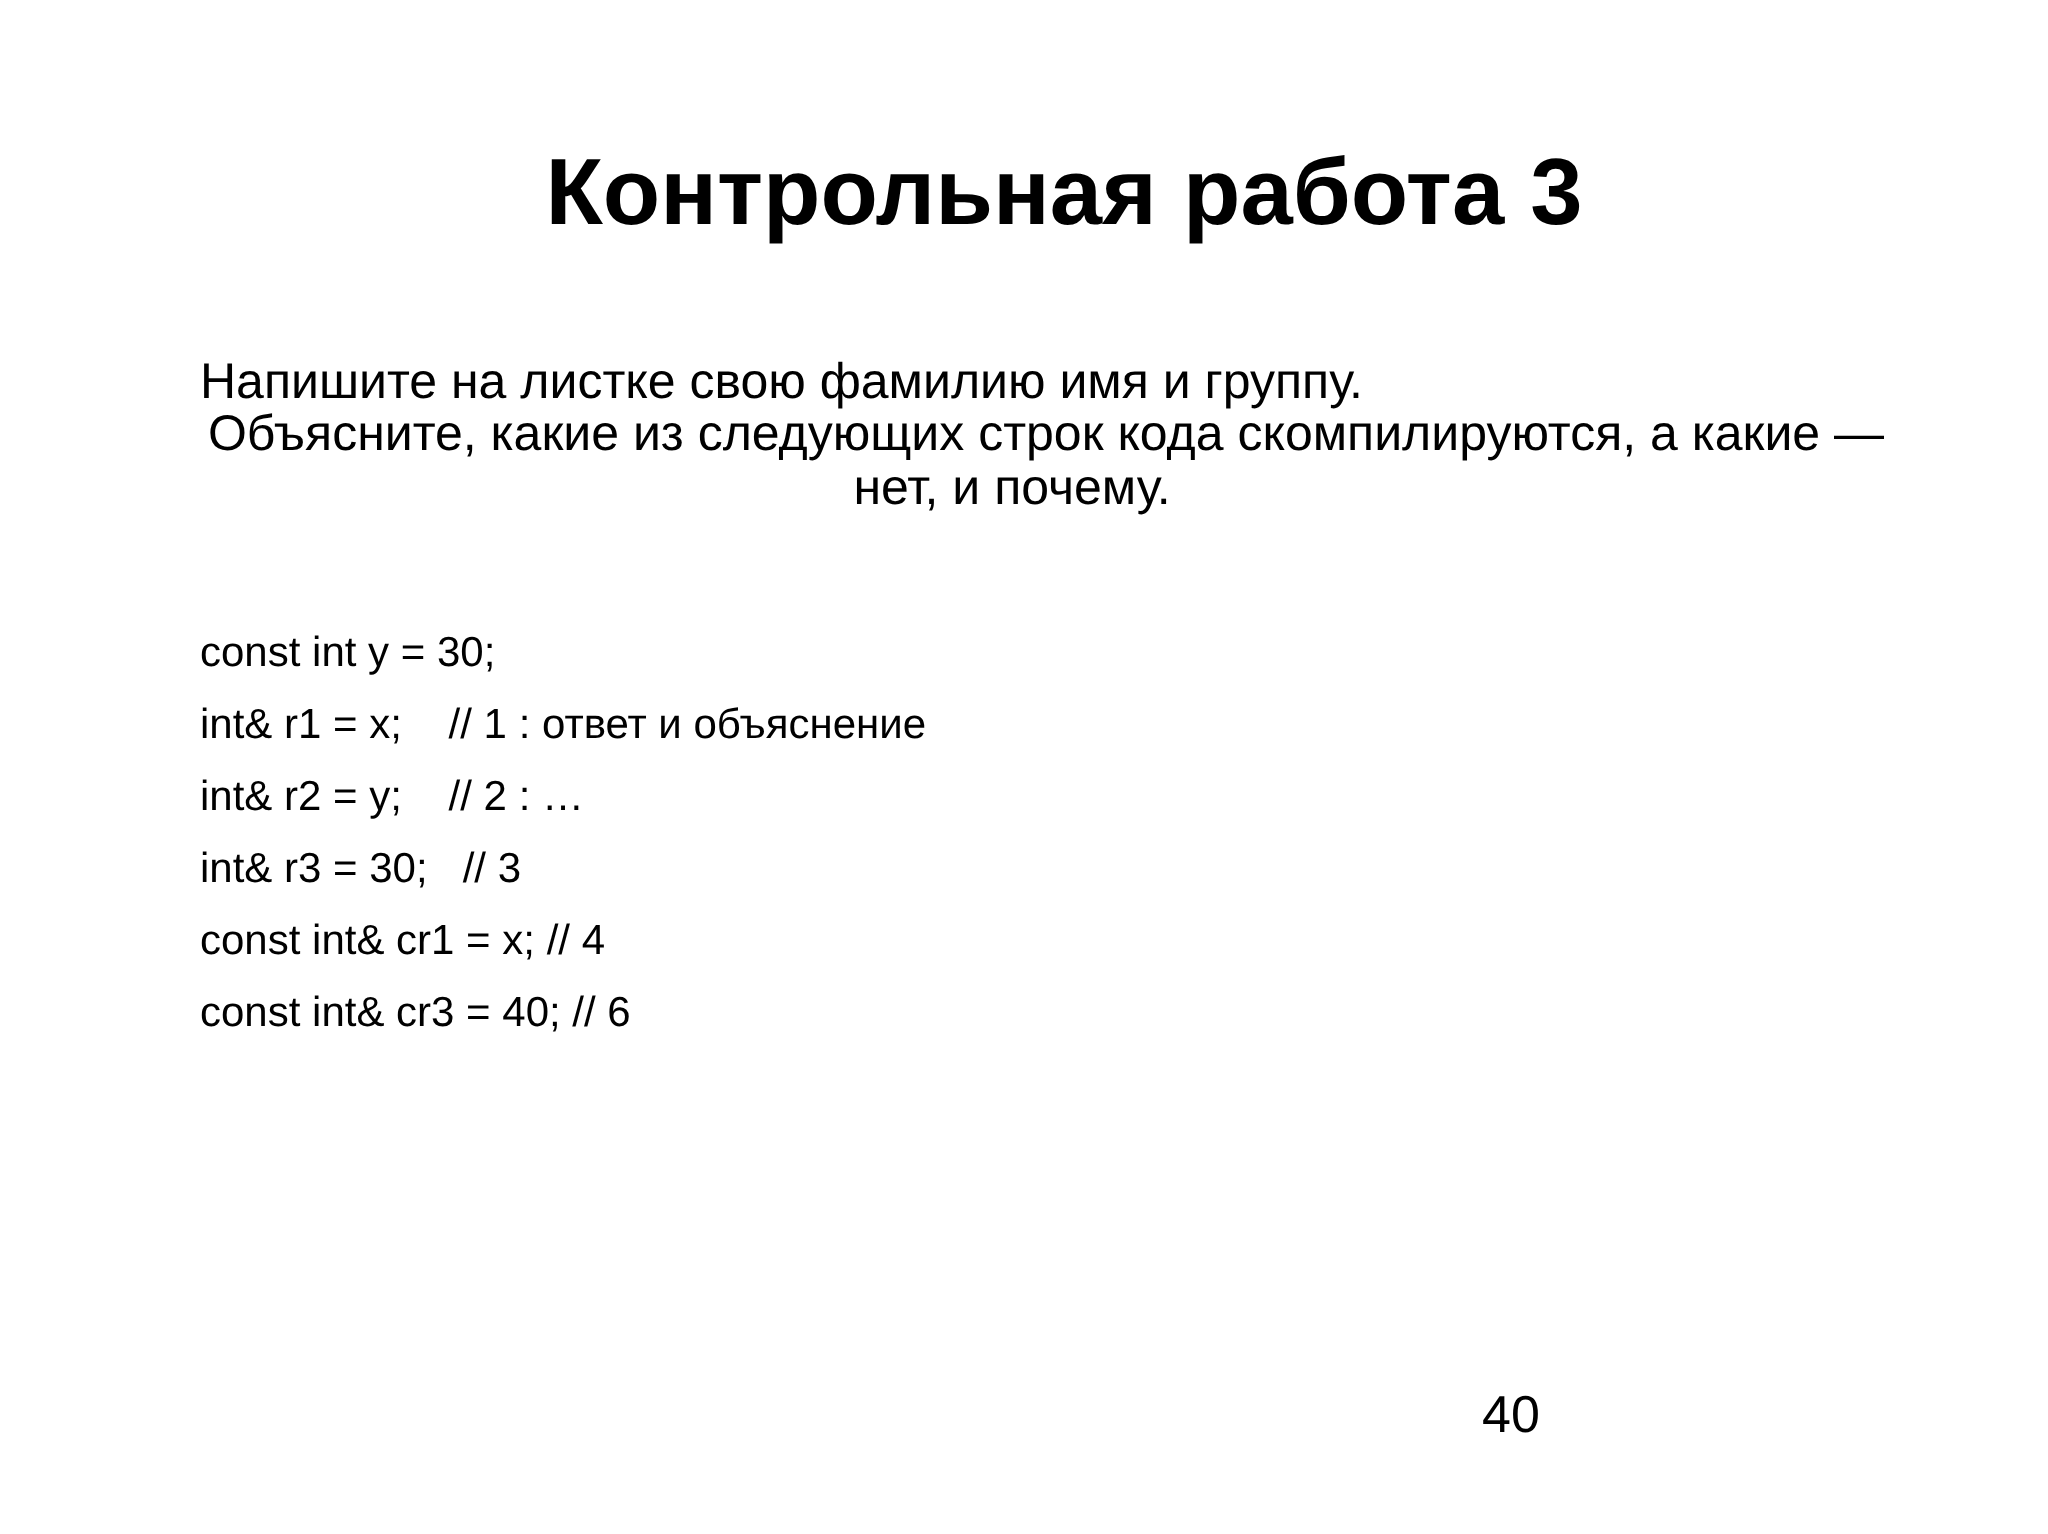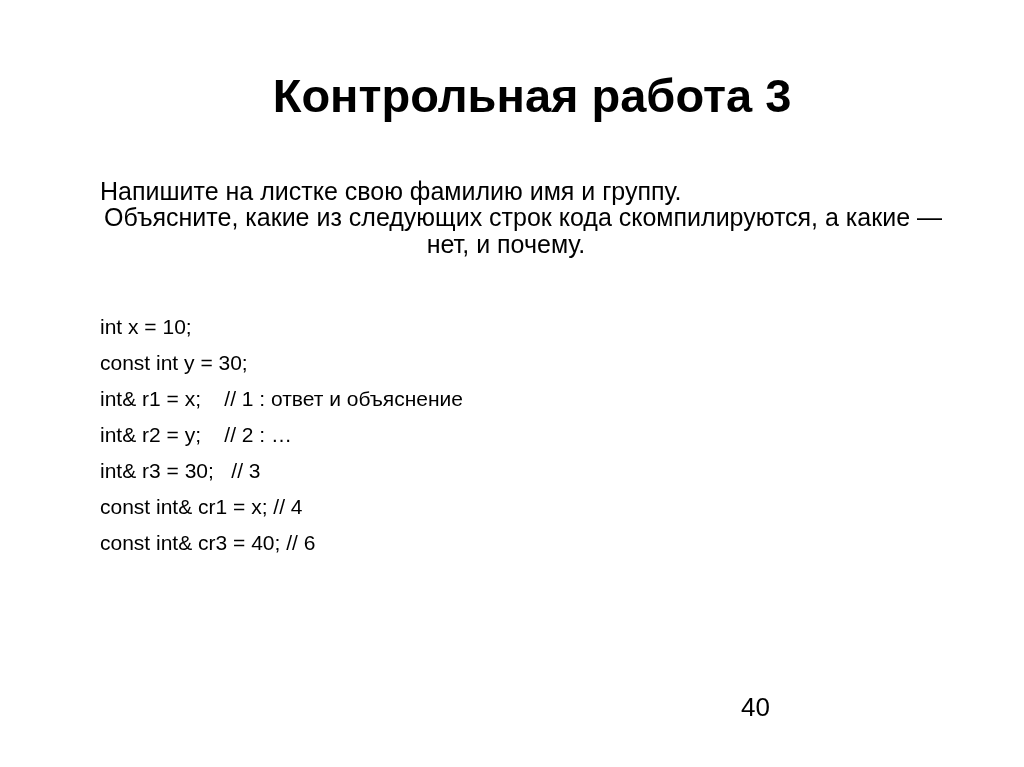--- a/index.html
+++ b/index.html
@@ -57,21 +57,20 @@
 </head>
 <body>
 
 <div>
   <div class="title">Контрольная работа 3</div>
 
   <div class="para p1">Напишите на листке свою фамилию имя и группу.</div>
   <div class="para p2">Объясните, какие из следующих строк кода скомпилируются, а какие — нет, и почему.</div>
 
   <div class="code">
-    <div class="code-line">int x = 10;</div>
     <div class="code-line">const int y = 30;</div>
     <div class="code-line">int&amp; r1 = x;    // 1 : ответ и объяснение</div>
     <div class="code-line">int&amp; r2 = y;    // 2 : …</div>
     <div class="code-line">int&amp; r3 = 30;   // 3</div>
     <div class="code-line">const int&amp; cr1 = x; // 4</div>
     <div class="code-line">const int&amp; cr3 = 40; // 6</div>
   </div>
 
   <div class="page-num">40</div>
 </div>

